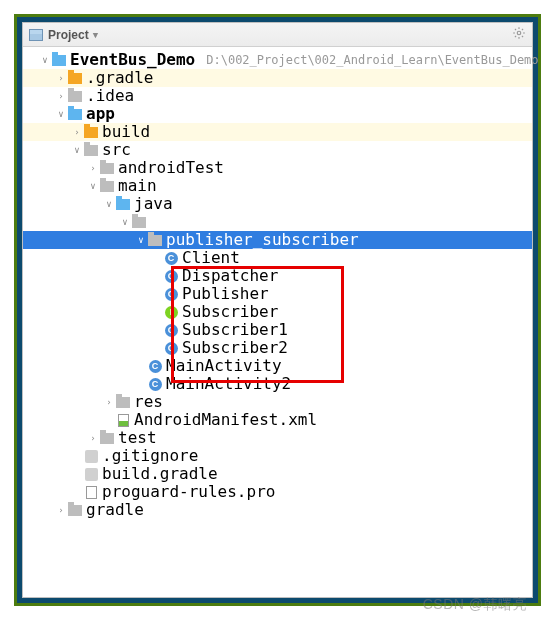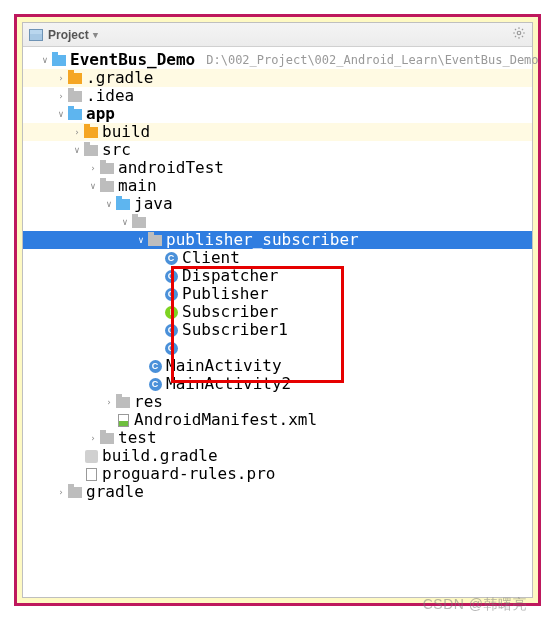--- a/index.html
+++ b/index.html
@@ -11,22 +11,22 @@
     width: 555px;
     height: 620px;
     position: relative;
   }
   .outer-border {
     position: absolute;
     top: 14px;
     left: 14px;
     right: 14px;
     bottom: 14px;
-    border: 3px solid #be185d;
-    background: #fef9c3;
+    border: 3px solid #4d7c0f;
+    background: #0c4a6e;
   }
   .panel {
     position: absolute;
     top: 5px; left: 5px; right: 5px; bottom: 5px;
     border: 1px solid #bfbfbf;
     background: #fff;
   }
   .panel-header {
     height: 24px;
     background: linear-gradient(#f4f4f4, #ececec);
@@ -375,20 +375,21 @@
           <span class="indent"></span>
           <span class="indent"></span>
           <span class="indent"></span>
           <span class="indent"></span>
           <span class="indent"></span>
           <span class="indent"></span>
           <span class="tw"></span>
       <span class="ic">
             <span class="circ c">C</span>
           </span>
+      <span class="lbl">Subscriber2</span>
     </div>
 
     <div class="row">
       <span class="indent"></span>
           <span class="indent"></span>
           <span class="indent"></span>
           <span class="indent"></span>
           <span class="indent"></span>
           <span class="indent"></span>
           <span class="indent"></span>
@@ -444,20 +445,30 @@
           <span class="indent"></span>
           <span class="indent"></span>
           <span class="indent"></span>
       <span class="tw">›</span>
       <span class="ic">
             <span class="folder"></span>
           </span>
       <span class="lbl">test</span>
     </div>
 
+    <div class="row">
+      <span class="indent"></span>
+          <span class="indent"></span>
+          <span class="indent"></span>
+          <span class="tw"></span>
+      <span class="ic">
+            <span class="gradlef"></span>
+          </span>
+      <span class="lbl">.gitignore</span>
+    </div>
 
     <div class="row">
       <span class="indent"></span>
           <span class="indent"></span>
           <span class="indent"></span>
           <span class="tw"></span>
       <span class="ic">
             <span class="gradlef"></span>
           </span>
       <span class="lbl">build.gradle</span>

